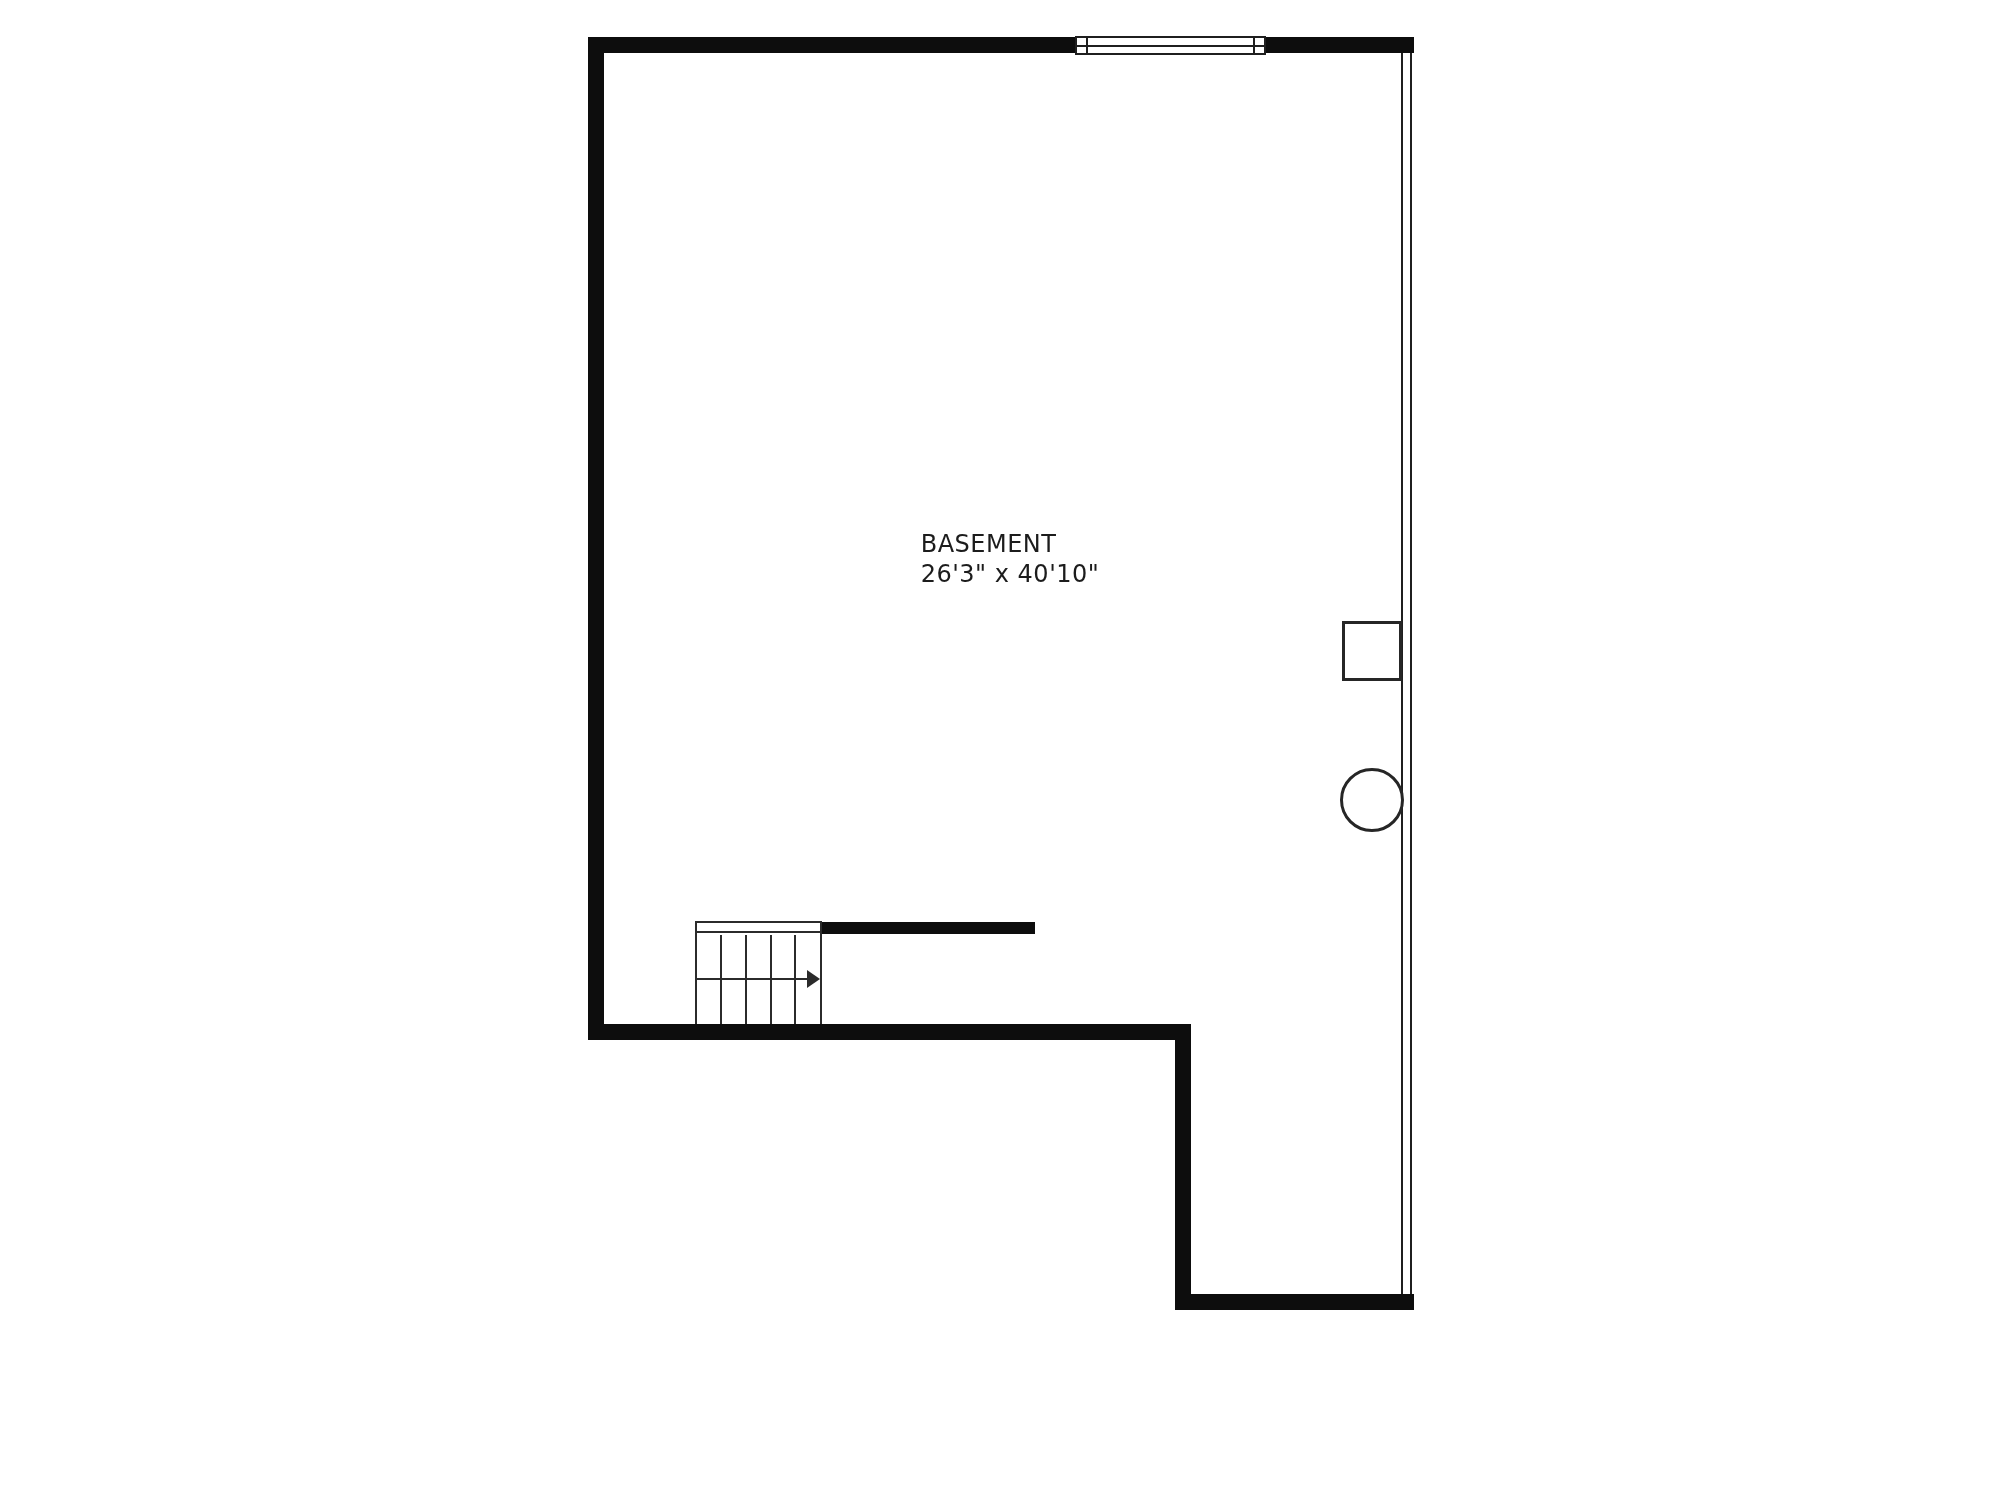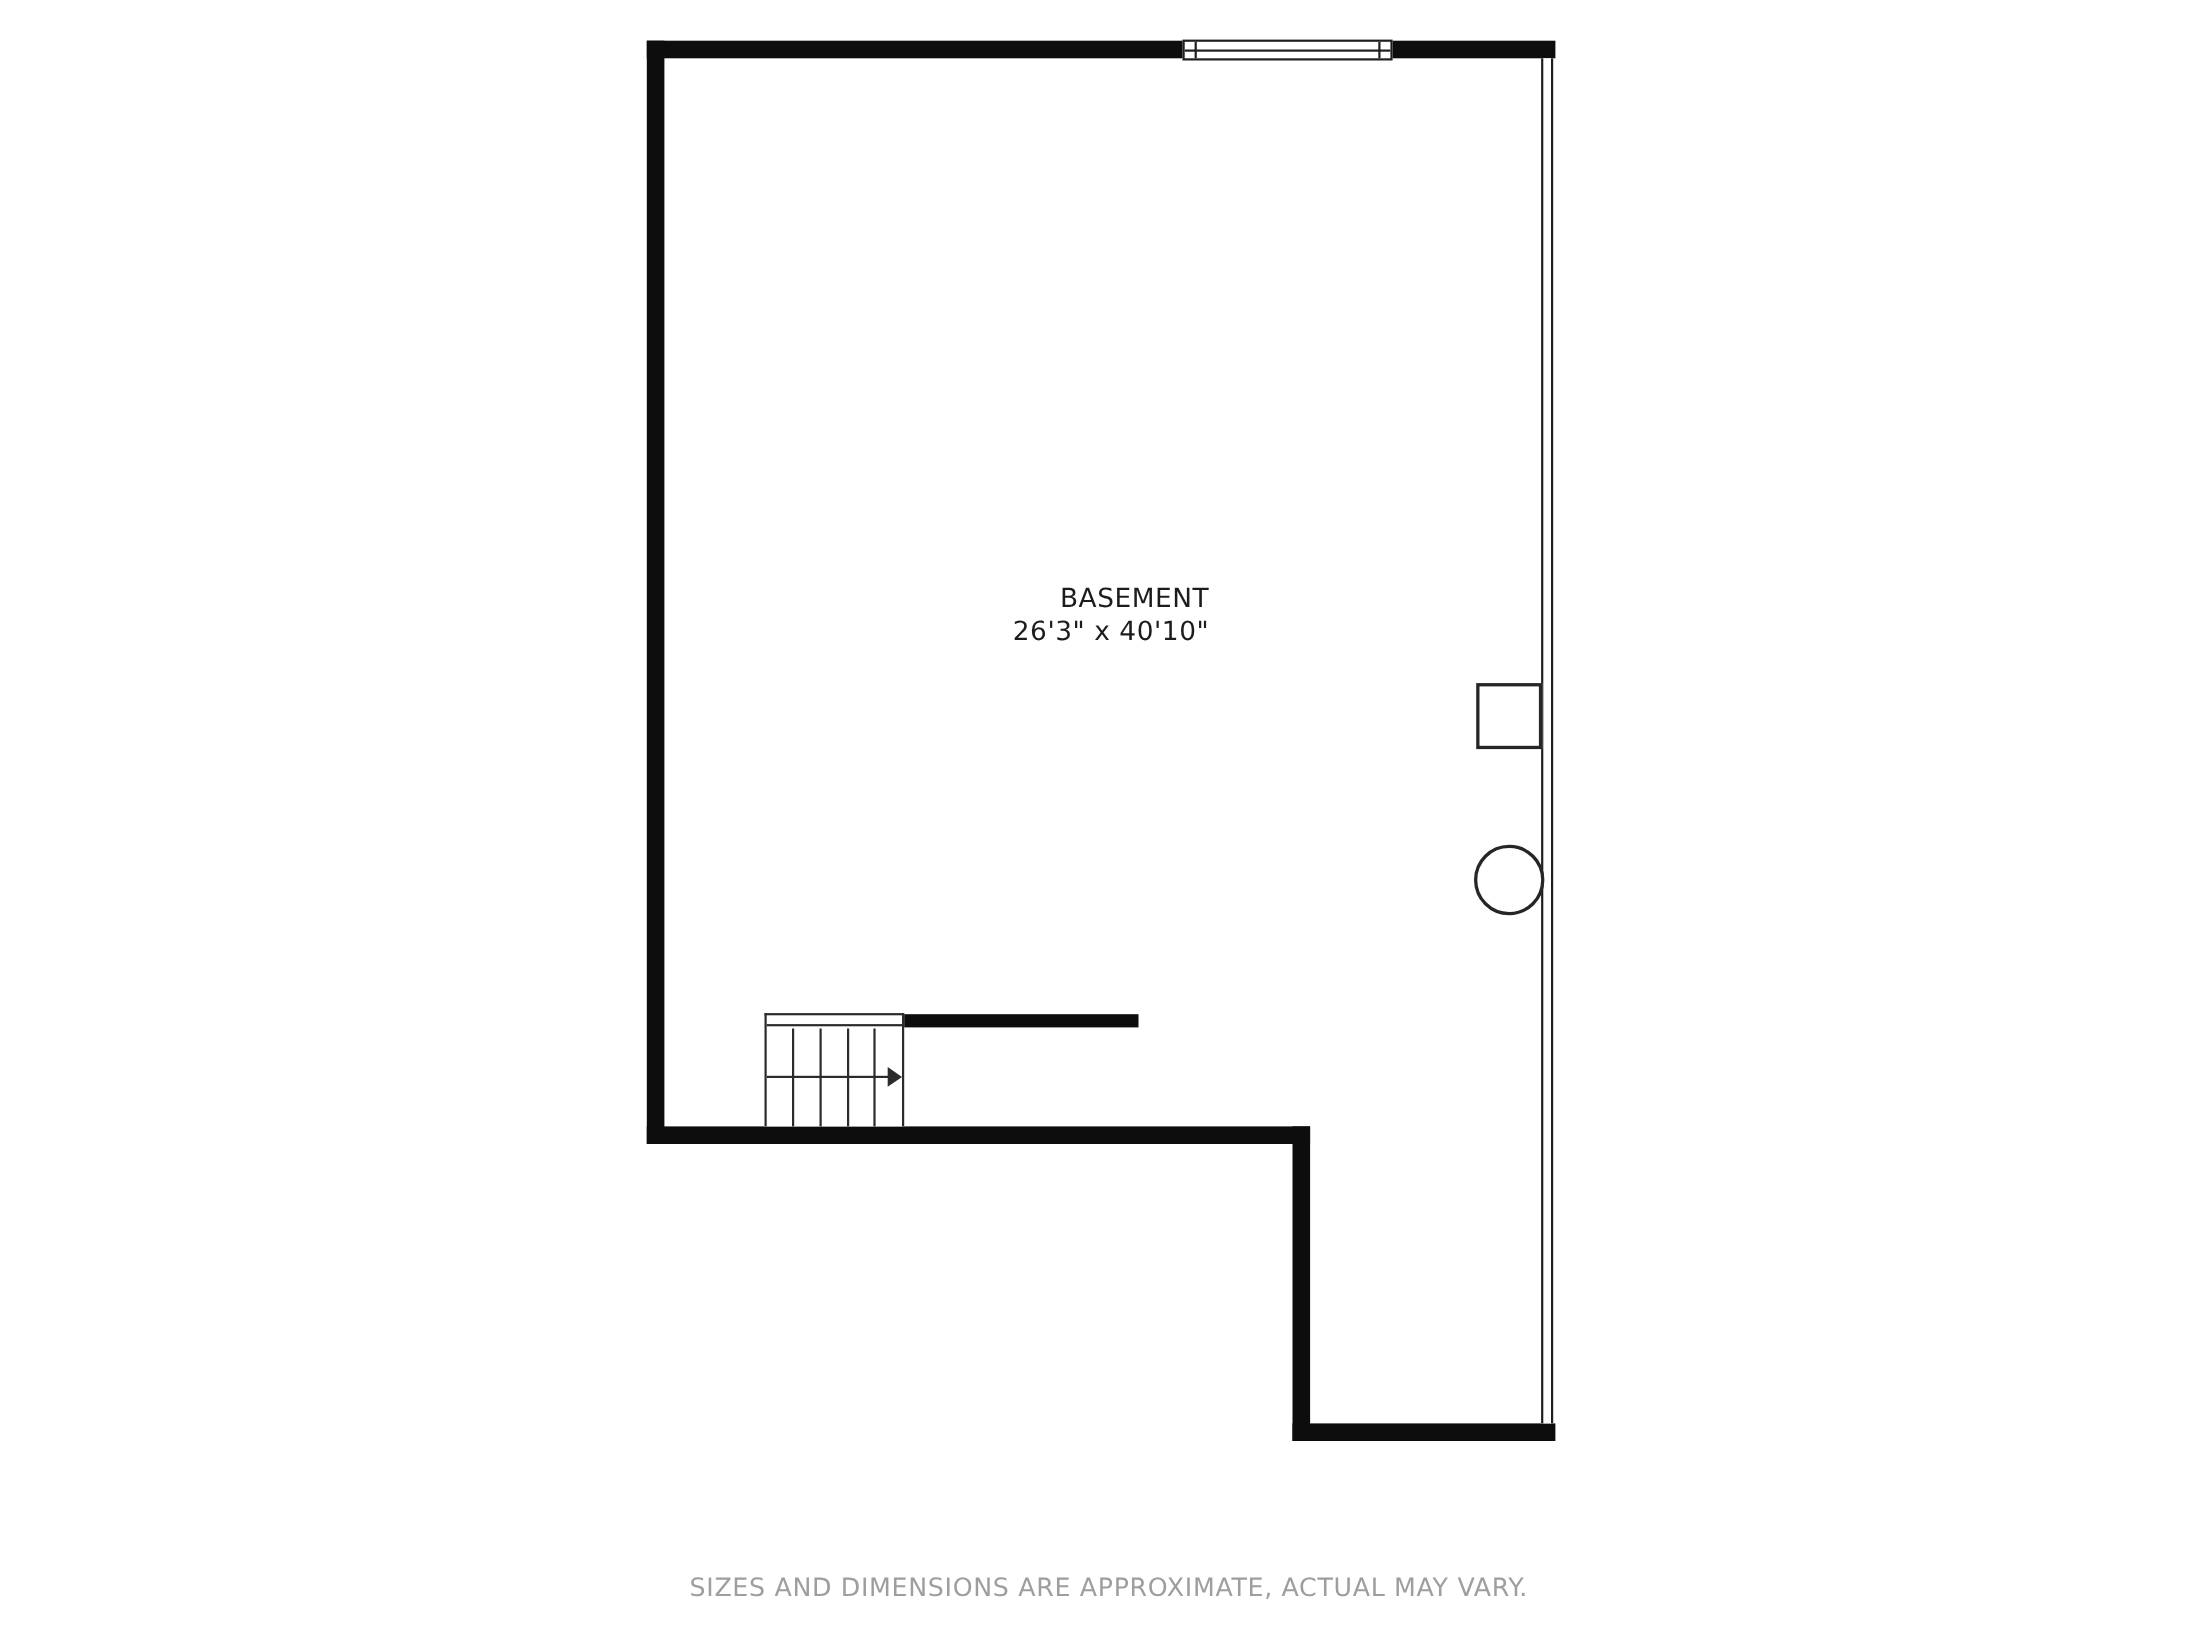--- a/index.html
+++ b/index.html
@@ -112,21 +112,21 @@
     border-top: 9px solid transparent;
     border-bottom: 9px solid transparent;
     border-left: 13px solid #2b2b2b;
   }
 
   
   .room-label {
     position: absolute;
     left: 1010px; top: 529px;
     transform: translateX(-50%);
-    text-align: right;
+    text-align: left;
     color: #1c1c1c;
     font-size: 24px;
     line-height: 30px;
     letter-spacing: 0.5px;
     white-space: nowrap;
   }
   .disclaimer {
     position: absolute;
     left: 1008px; top: 1431px;
     transform: translateX(-50%);
@@ -167,15 +167,14 @@
     <div class="stair-tread tread-4"></div>
     <div class="stair-arrow-line"></div>
     <div class="stair-arrow-head"></div>
   </div>
 
   <div class="room-label">
     <div>BASEMENT</div>
     <div>26'3" x 40'10"</div>
   </div>
 
-  <div class="disclaimer">SIZES AND DIMENSIONS ARE APPROXIMATE, ACTUAL MAY VARY.</div>
 
 </div>
 
 </body></html>

